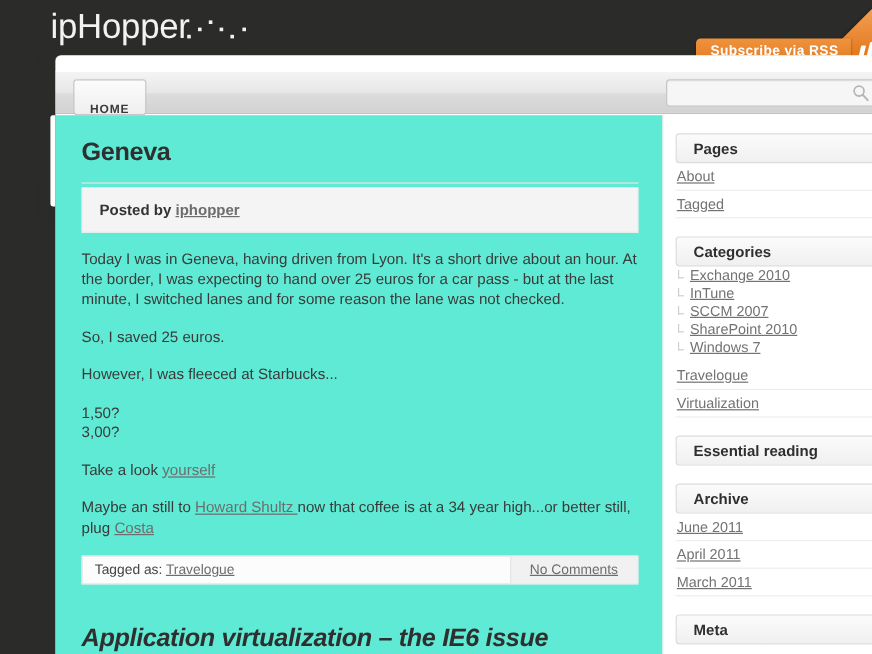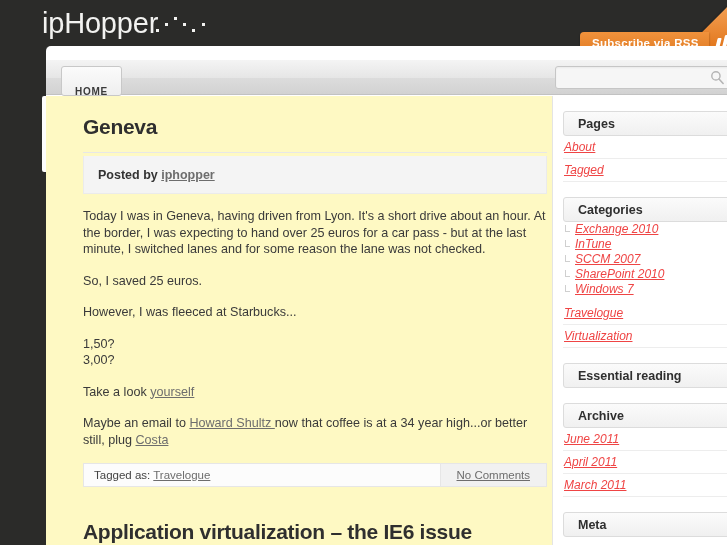--- a/index.html
+++ b/index.html
@@ -176,23 +176,22 @@
     right: 6px; top: 3px;
     width: 15px; height: 15px;
   }
 
   
   #content {
     position: absolute;
     left: 14px; top: 96px;
     width: 506px;
     height: 449px;
-    background: #fef9c3;
+    background: #5eead4;
     overflow: hidden;
-    padding-left: 15px;
   }
   .post { padding: 0 20px 0 22px; }
 
   .post-title {
     font-size: 21px;
     font-weight: bold;
     color: #2f2f2f;
     margin: 19px 0 0 0;
     letter-spacing: -0.3px;
   }
@@ -254,20 +253,21 @@
     line-height: 22px;
     padding: 0 16px;
     white-space: nowrap;
   }
   .post2-title {
     font-size: 21px;
     font-weight: bold;
     color: #2f2f2f;
     margin: 33px 0 0 0;
     letter-spacing: -0.3px;
+    font-style: italic;
   }
 
   
   #sidebar-sep {
     position: absolute;
     left: 520px; top: 96px;
     width: 1px; height: 449px;
     background: #e4e4e4;
   }
   #sidebar {
@@ -298,21 +298,21 @@
     margin: 0;
     padding: 0;
   }
   .widget li {
     border-bottom: 1px solid #ededed;
     line-height: 22px;
     font-size: 12px;
     padding-left: 1px;
   }
   .widget li:last-child { }
-  .widget li a { color: #ef4444; font-style: italic; }
+  .widget li a { color: #737373; }
   .widget li.sub {
     padding-left: 12px;
     position: relative;
     border-bottom: 0;
     line-height: 15px;
   }
   .widget li.sub:before {
     content: "";
     position: absolute;
     left: 2px; top: 3px;
@@ -409,21 +409,21 @@
         <p>So, I saved 25 euros.</p>
         <p>However, I was fleeced at Starbucks...</p>
         <p>
           <span>1,50?</span><br>
           <span>3,00?</span>
         </p>
         <p>
           <span>Take a look </span><a href="#">yourself</a>
         </p>
         <p>
-          <span>Maybe an email to </span><a href="#">Howard Shultz </a><span>now that coffee is at a 34 year high...or better still, plug </span><a href="#">Costa</a>
+          <span>Maybe an still to </span><a href="#">Howard Shultz </a><span>now that coffee is at a 34 year high...or better still, plug </span><a href="#">Costa</a>
         </p>
       </div>
 
       <div class="post-footer">
         <div class="tagged">
           <span>Tagged as:</span>
           <a href="#">Travelogue</a>
         </div>
         <div class="comments">
           <a href="#">No Comments</a>

